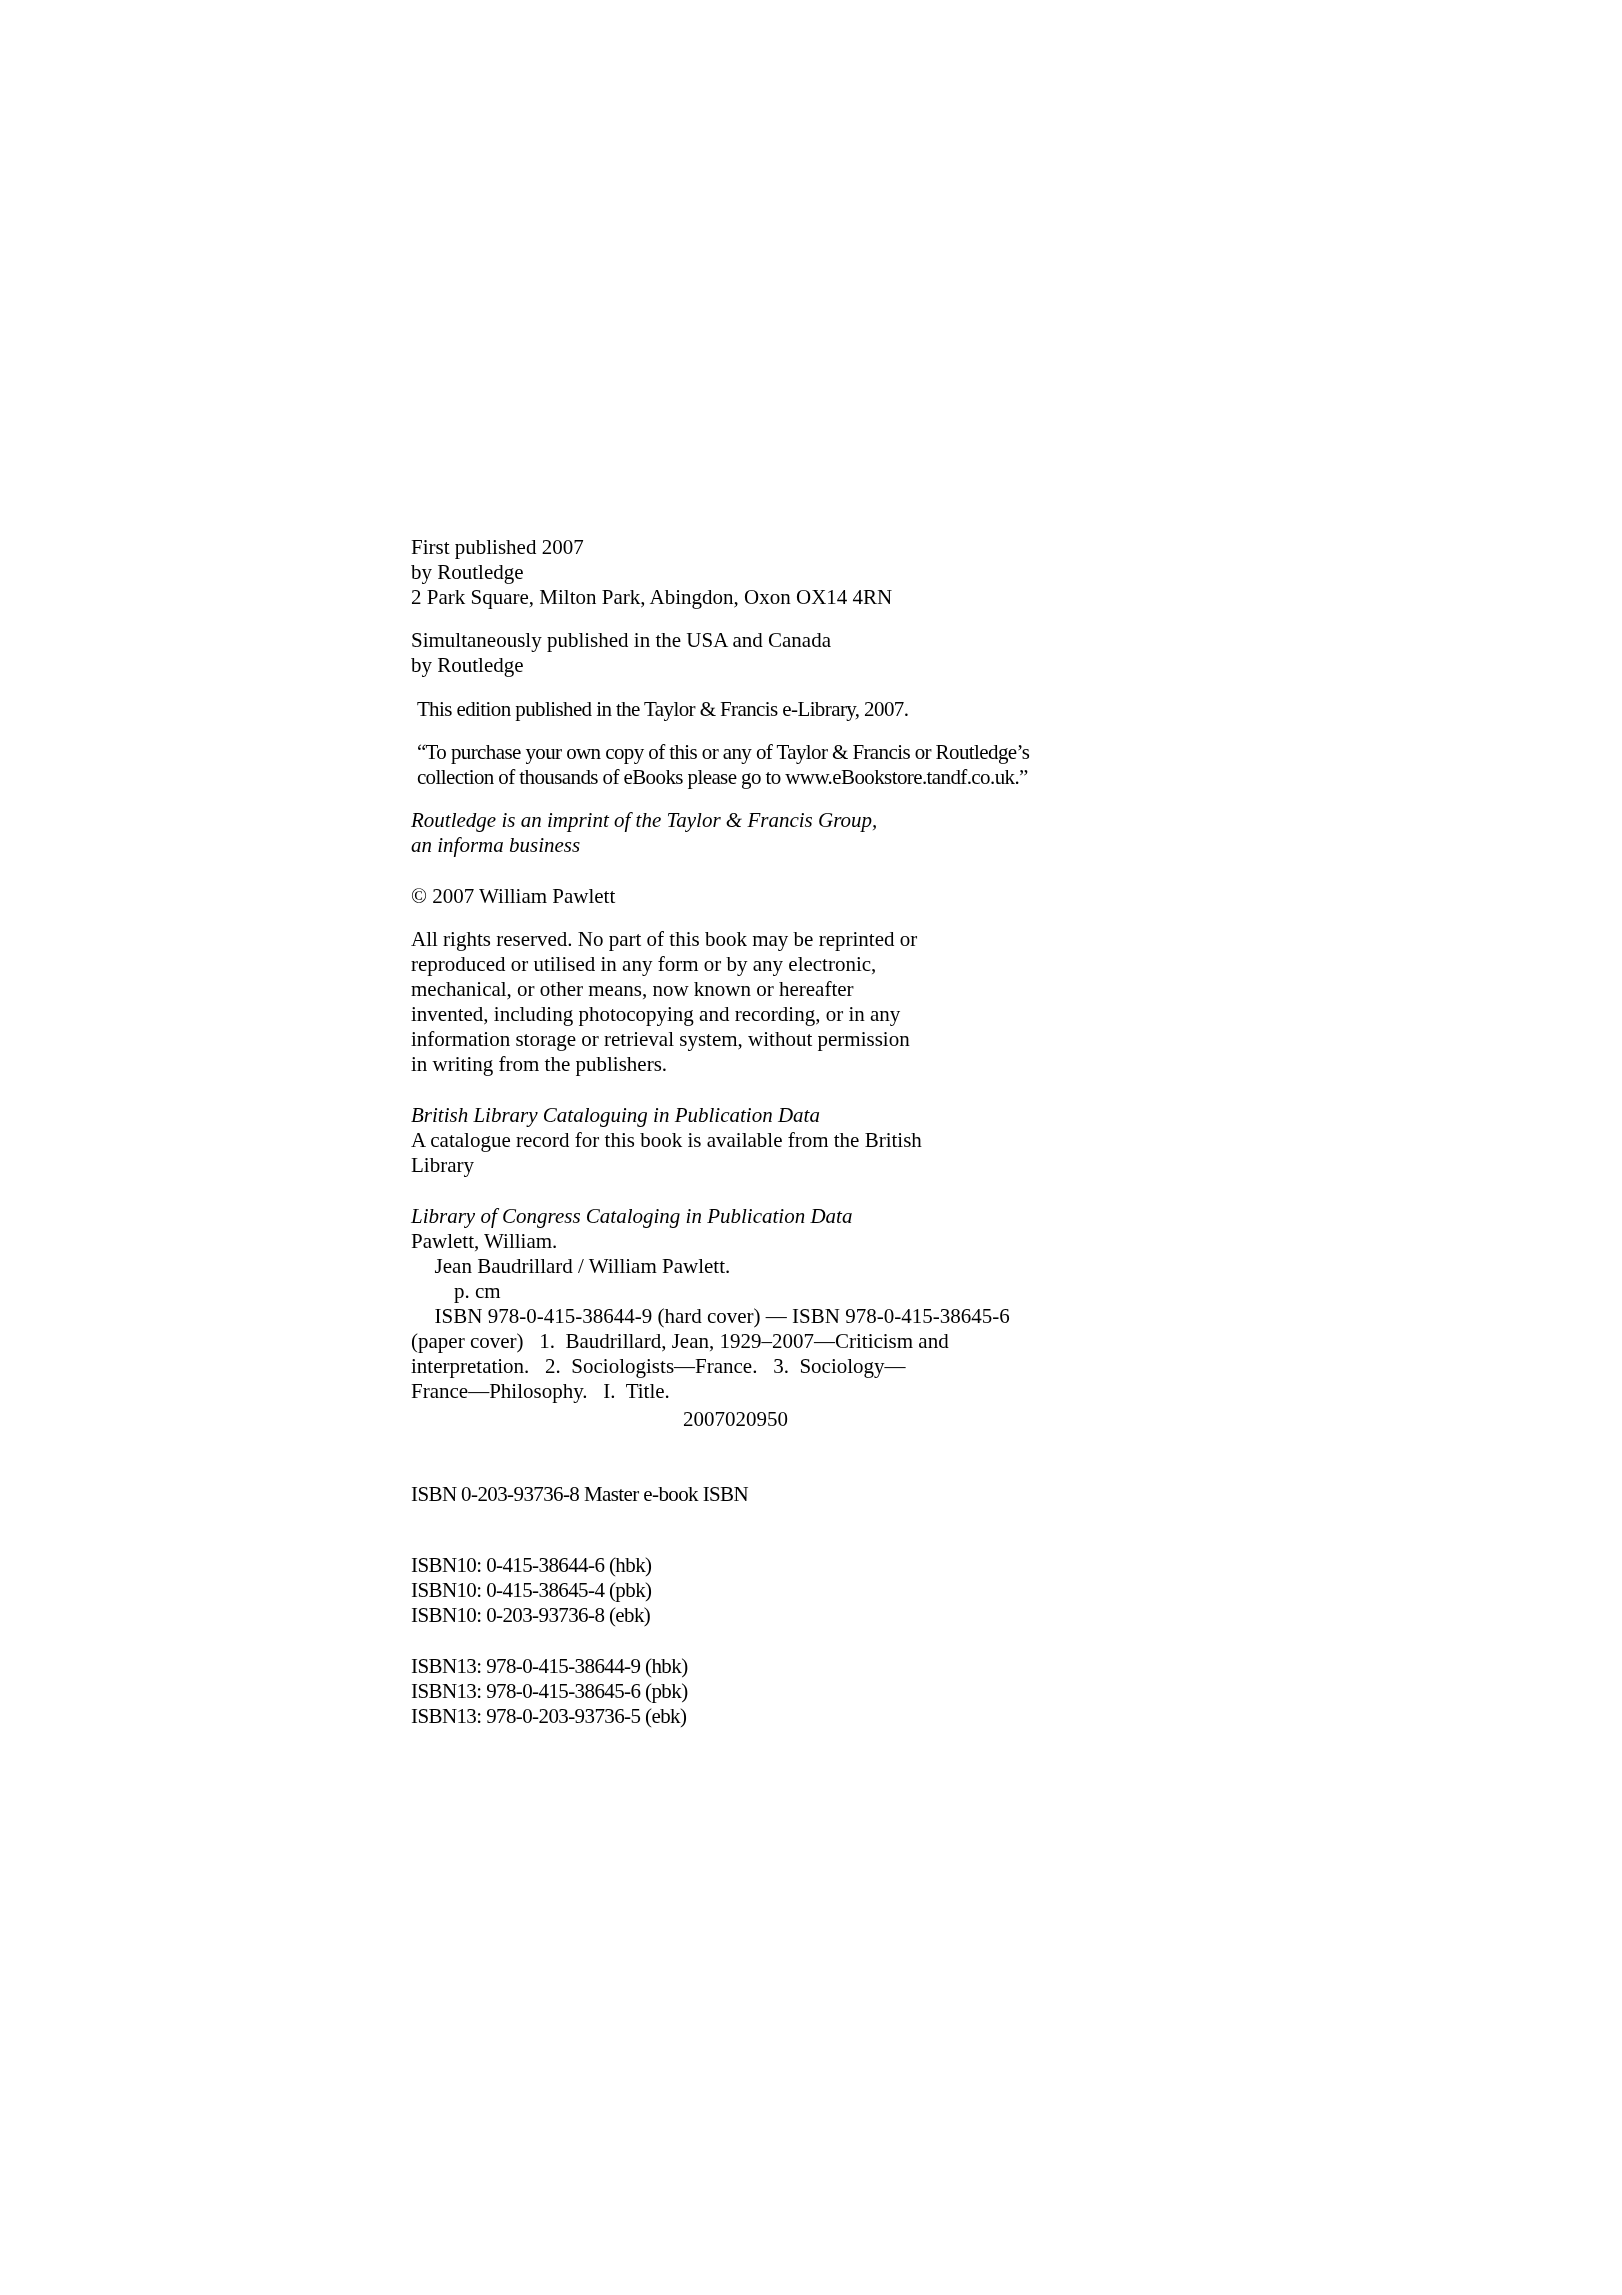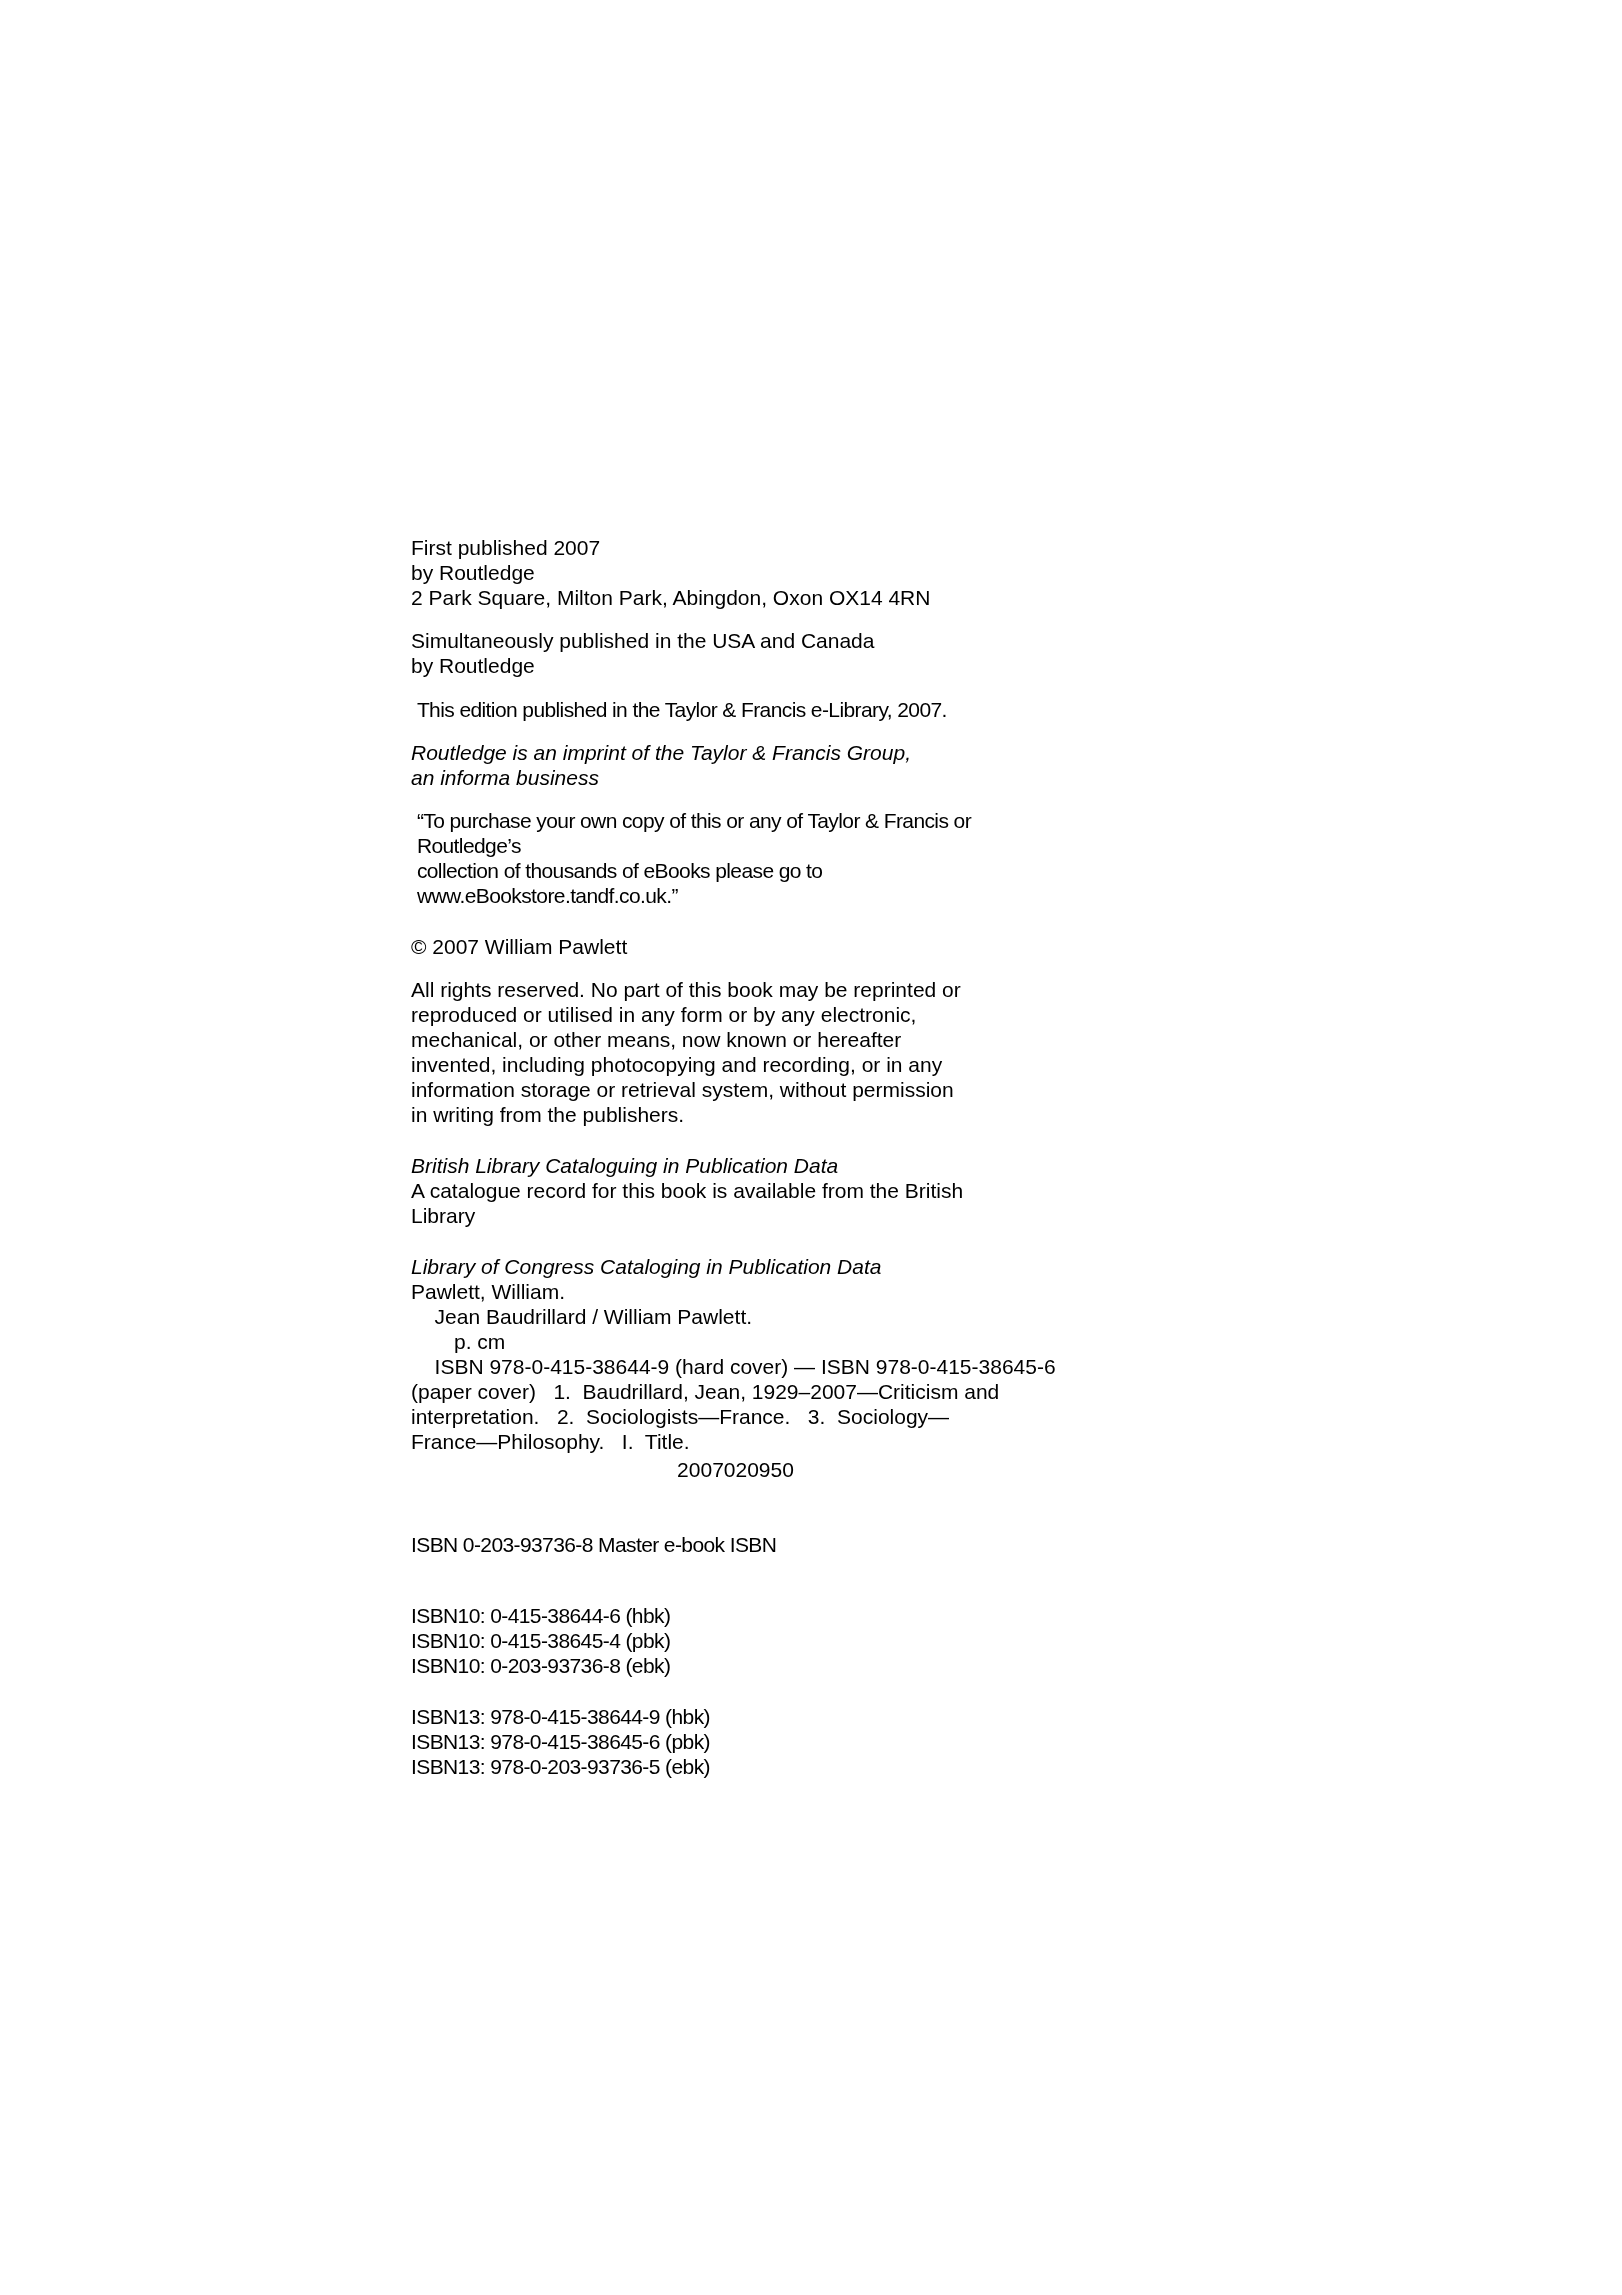--- a/index.html
+++ b/index.html
@@ -9,21 +9,21 @@
     height: 2295px;
     background: #ffffff;
     overflow: hidden;
   }
   .content {
     position: absolute;
     left: 411px;
     top: 535px;
     width: 649px;
     color: #000000;
-    font-family: Liberation Sans, sans-serif;
+    font-family: Liberation Serif, serif;
     font-size: 21px;
     line-height: 25px;
   }
   .ln { white-space: pre-wrap; }
   .italic { font-style: italic; }
   .elib { letter-spacing: -0.6px; }       
   .elib-ind { padding-left: 5.9px; }
   .ind1 { padding-left: 23.6px; }
   .ind2 { padding-left: 43px; }
   .right { text-align: center; }
@@ -47,28 +47,28 @@
 
     <div class="block m-a">
       <div class="ln">Simultaneously published in the USA and Canada</div>
       <div class="ln">by Routledge</div>
     </div>
 
     <div class="block m-a elib elib-ind">
       <div class="ln">This edition published in the Taylor &amp; Francis e-Library, 2007.</div>
     </div>
 
+    <div class="block m-a elib elib-ind">
+      <div class="ln">“To purchase your own copy of this or any of Taylor &amp; Francis or Routledge’s</div>
+      <div class="ln">collection of thousands of eBooks please go to www.eBookstore.tandf.co.uk.”</div>
+    </div>
+
     <div class="block m-a italic">
       <div class="ln">Routledge is an imprint of the Taylor &amp; Francis Group,</div>
       <div class="ln">an informa business</div>
-    </div>
-
-    <div class="block m-a elib elib-ind">
-      <div class="ln">“To purchase your own copy of this or any of Taylor &amp; Francis or Routledge’s</div>
-      <div class="ln">collection of thousands of eBooks please go to www.eBookstore.tandf.co.uk.”</div>
     </div>
 
     <div class="block m-b">
       <div class="ln">© 2007 William Pawlett</div>
     </div>
 
     <div class="block m-a">
       <div class="ln">All rights reserved. No part of this book may be reprinted or</div>
       <div class="ln">reproduced or utilised in any form or by any electronic,</div>
       <div class="ln">mechanical, or other means, now known or hereafter</div>

